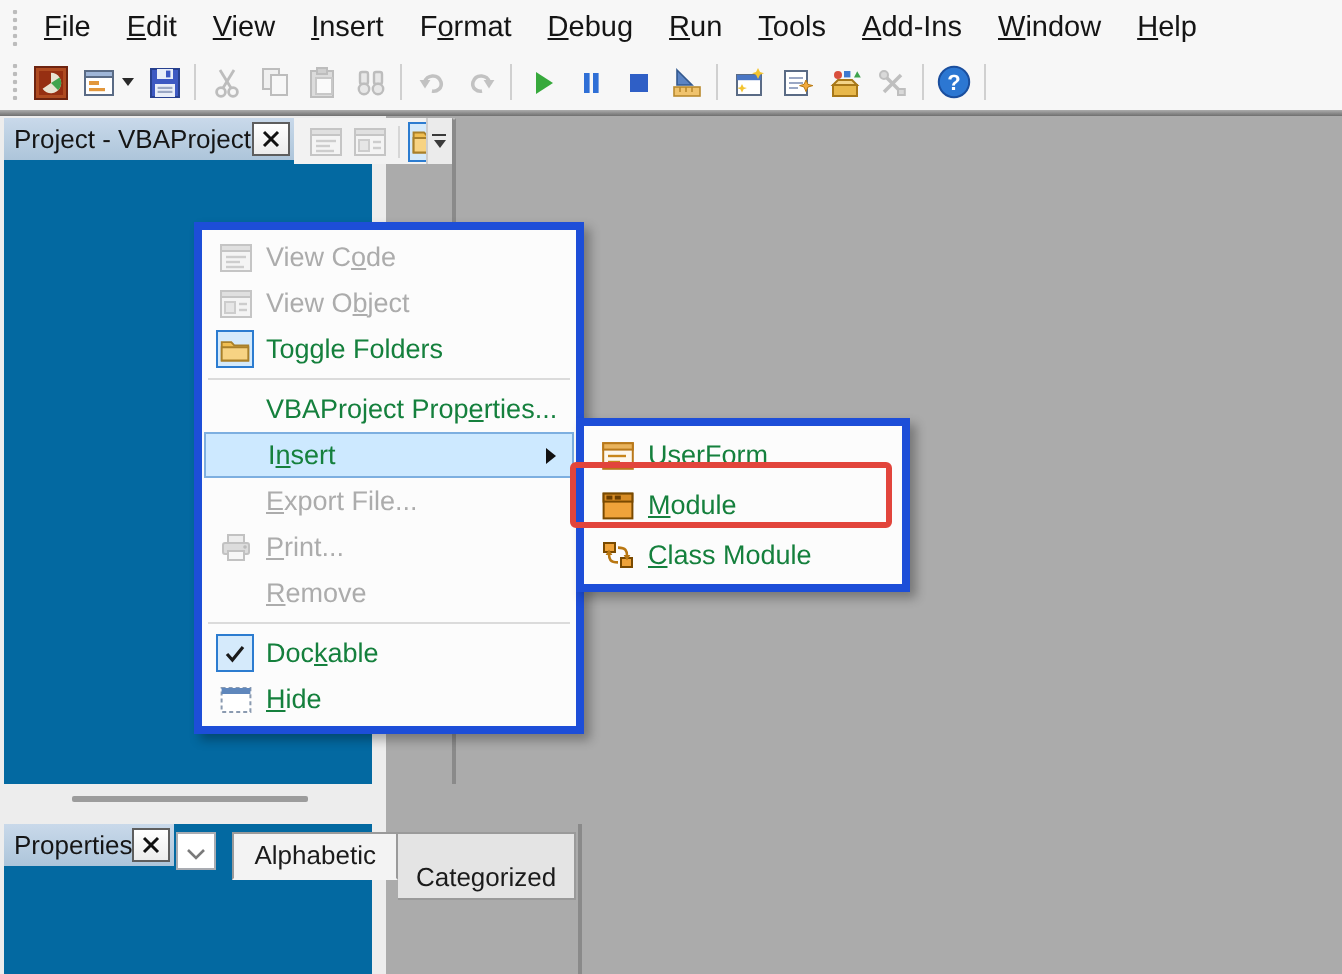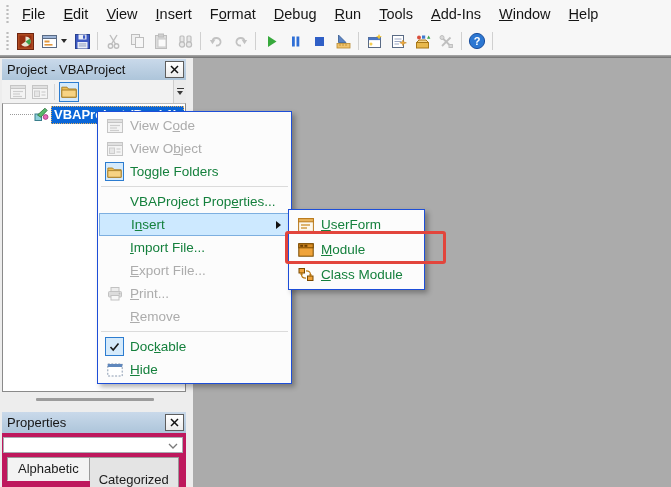--- a/index.html
+++ b/index.html
@@ -18,21 +18,21 @@
   #toolbar { position:absolute; left:0; top:27px; width:671px; height:28px; display:flex; align-items:center; background:#F7F7F7; padding-left:3px; }
   .tbtn { width:24px; height:24px; display:flex; align-items:center; justify-content:center; flex-shrink:0; }
   .tsep { width:1px; height:18px; background:#D0D0D0; margin:0 3px; flex-shrink:0; }
   .dd-arrow { width:0; height:0; border-left:3.5px solid transparent; border-right:3.5px solid transparent; border-top:4px solid #2A2A2A; margin:0 3px 0 0; }
 
   #client-top { position:absolute; left:0; top:55px; width:671px; height:3px; background:linear-gradient(#ACACAC,#6F6F6F); }
 
   #dock { position:absolute; left:0; top:58px; width:193px; height:429px; background:#EDEDED; }
   #main-area { position:absolute; left:193px; top:58px; width:478px; height:429px; background:#ABABAB; }
 
-  .panel { position:absolute; left:2px; width:184px; display:flex; flex-direction:column; background:#be185d; }
+  .panel { position:absolute; left:2px; width:184px; display:flex; background:#0369a1; }
   #project-panel { top:1px; height:333px; }
   .panel-header { height:21px; flex-shrink:0; background:linear-gradient(#C9D9EA,#ADC5DA); display:flex; align-items:center; padding:0 2px 0 5px; font-size:13px; }
   .close-btn { margin-left:auto; width:19px; height:17px; background:linear-gradient(#FFFFFF,#ECECEC); border:1px solid #5E5E5E; display:flex; align-items:center; justify-content:center; }
 
   #ppanel-toolbar { height:23px; flex-shrink:0; display:flex; align-items:center; background:#F2F2F2; padding-left:6px; position:relative; }
   .ptbtn { width:20px; height:20px; display:flex; align-items:center; justify-content:center; margin-right:2px; }
   .ptbtn.selected { background:#D5EAFB; border:1px solid #2C7CD0; }
   .psep { width:1px; height:16px; background:#D6D6D6; margin:0 4px 0 2px; }
   .overflow-btn { position:absolute; right:0; top:0; width:13px; height:23px; background:#EBEBEB; border-left:1px solid #CDCDCD; display:flex; flex-direction:column; align-items:center; justify-content:center; gap:2px; }
   .overflow-btn .bar { width:7px; height:1px; background:#3A3A3A; }
@@ -49,31 +49,31 @@
   #properties-panel { top:354px; height:80px; }
   .combo { margin:4px 3px 0 1px; height:19px; background:#FFF; border:1px solid #A9ACB2; display:flex; align-items:center; padding:0 4px; font-size:12px; }
   .combo .chev { margin-left:auto; }
   .tabs { display:flex; margin:4px 0 0 5px; align-items:flex-start; }
   .tab { font-size:13px; border:1px solid #9A9A9A; background:#E4E4E4; color:#1B1B1B; white-space:nowrap; }
   .tab.active { background:#F3F3F3; padding:3px 10px 4px; position:relative; z-index:2; border-bottom:1px solid #F3F3F3; }
   .tab.inactive { padding:14px 9px 3px; border-left:none; }
   .props-content { flex:1; margin:0 3px 0 1px; background:#FFF; border:1px solid #8A8A8A; border-bottom:none; }
 
   
-  .menu { position:absolute; background:#FCFCFC; border:1px solid #1d4ed8; box-shadow:3px 3px 5px rgba(0,0,0,0.30); padding:2px 1px; z-index:20; }
+  .menu { position:absolute; background:#FCFCFC; border:4px solid #1d4ed8; box-shadow:3px 3px 5px rgba(0,0,0,0.30); padding:2px 1px; z-index:20; }
   #context-menu { left:97px; top:111px; width:195px; }
   .mi { height:23px; display:flex; align-items:center; font-size:13.5px; color:#15803d; }
   .mi .ic { width:31px; display:flex; justify-content:center; align-items:center; flex-shrink:0; }
   .mi.disabled { color:#ACACAC; }
   .mi.highlight { background:#CDE9FF; border:1px solid #7DAFE0; }
   .msep { height:1px; background:#DBDBDB; margin:3px 2px; }
   .sub-arrow { margin-left:auto; margin-right:8px; width:0; height:0; border-top:4px solid transparent; border-bottom:4px solid transparent; border-left:5px solid #111; }
   .selbox { width:19px; height:19px; background:#D5EAFB; border:1px solid #2C7CD0; display:flex; align-items:center; justify-content:center; }
 
-  #insert-submenu { left:288px; top:209px; width:137px; }
+  #insert-submenu { left:288px; top:209px; width:167px; }
   #insert-submenu .mi { height:25px; }
 
   #red-box { position:absolute; left:285px; top:231px; width:161px; height:33px; border:3px solid #E2453C; border-radius:3px; z-index:40; pointer-events:none; }
 </style>
 </head>
 <body>
 
 <div id="menubar">
   <div class="grip"></div>
   <div class="menu-item"><span class="mn">F</span>ile</div>
@@ -398,24 +398,20 @@
 
   <div class="mi">
     <span class="ic"></span>
     <span>VBAProject Prop<span class="mn">e</span>rties...</span>
   </div>
   <div class="mi highlight">
     <span class="ic"></span>
     <span>I<span class="mn">n</span>sert</span>
     <span class="sub-arrow"></span>
   </div>
-  <div class="mi">
-    <span class="ic"></span>
-    <span><span class="mn">I</span>mport File...</span>
-  </div>
   <div class="mi disabled">
     <span class="ic"></span>
     <span><span class="mn">E</span>xport File...</span>
   </div>
   <div class="mi disabled">
     <span class="ic">
       <svg width="16" height="15" viewBox="0 0 16 15">
         <rect x="4" y="1.5" width="8" height="4" fill="#EDEDED" stroke="#C2C2C2"></rect>
         <rect x="1.5" y="5.5" width="13" height="5.5" rx="1" fill="#DCDCDC" stroke="#C2C2C2"></rect>
         <rect x="4" y="9.5" width="8" height="4.5" fill="#F7F7F7" stroke="#C2C2C2"></rect>

